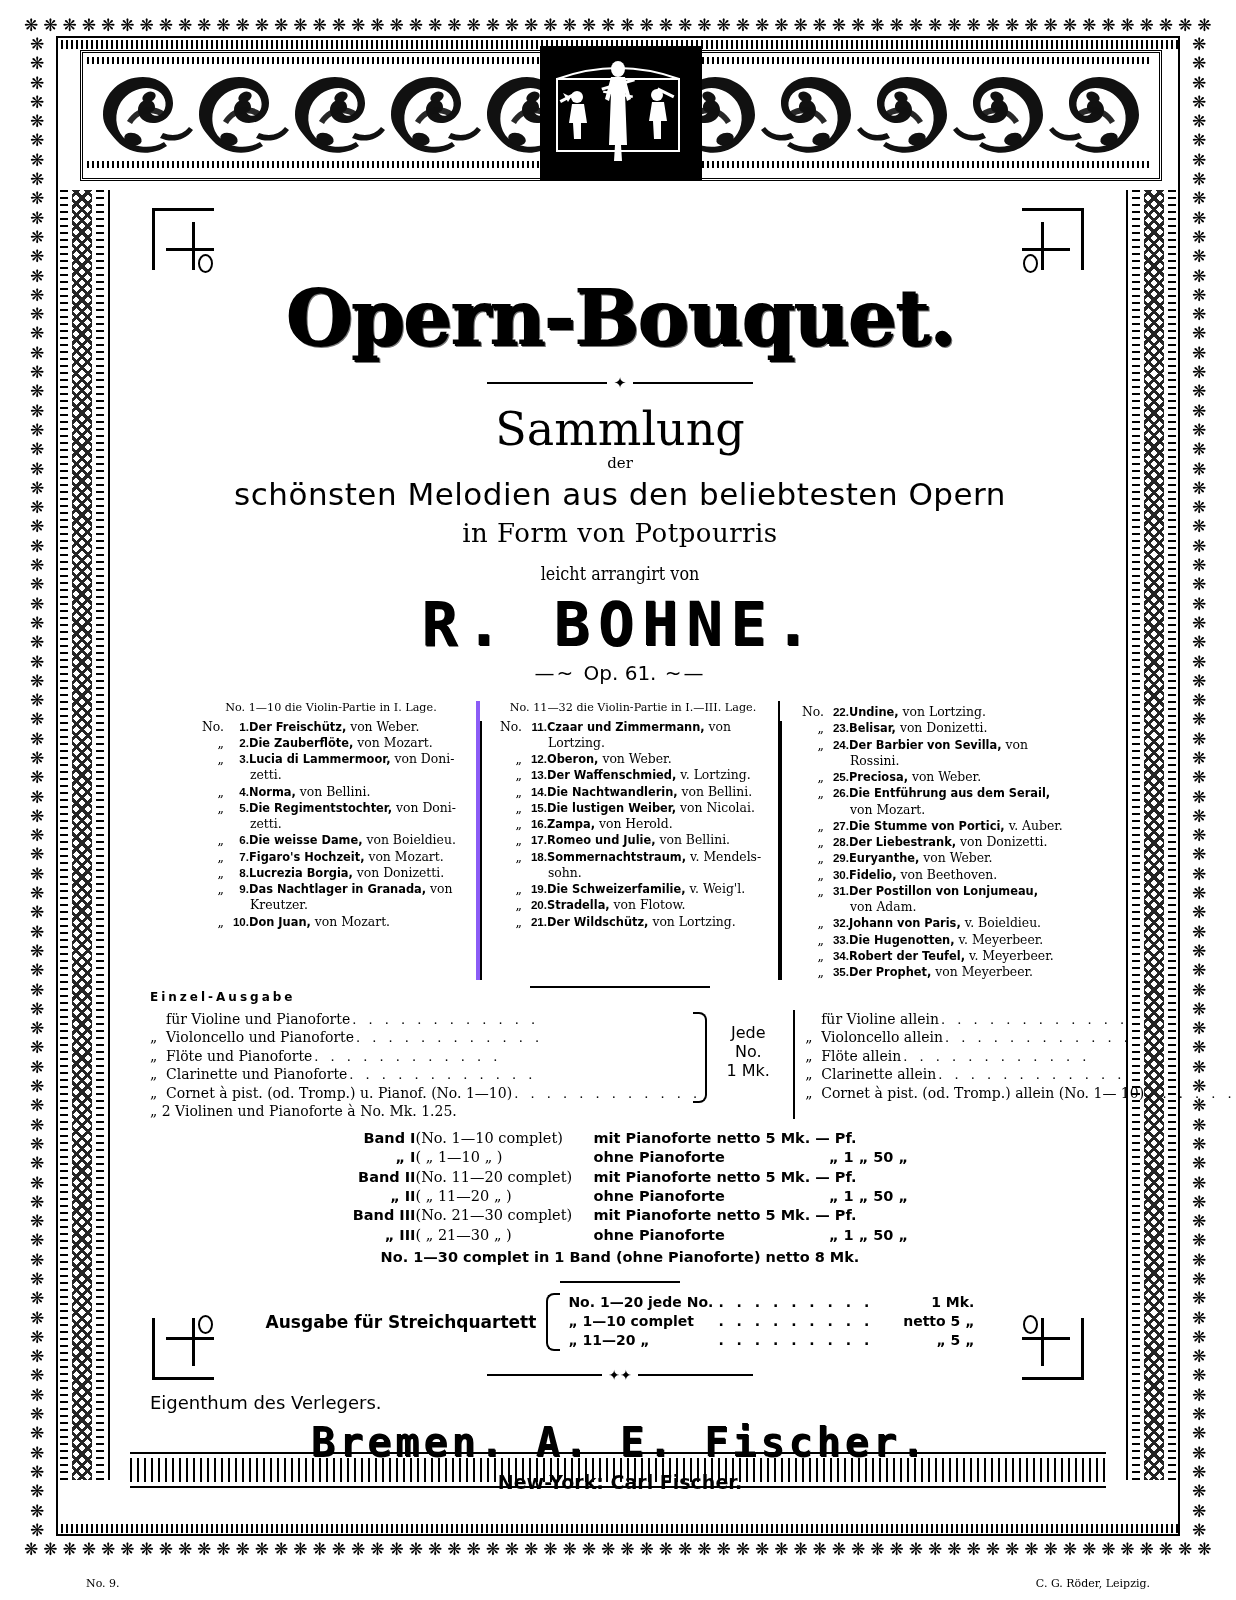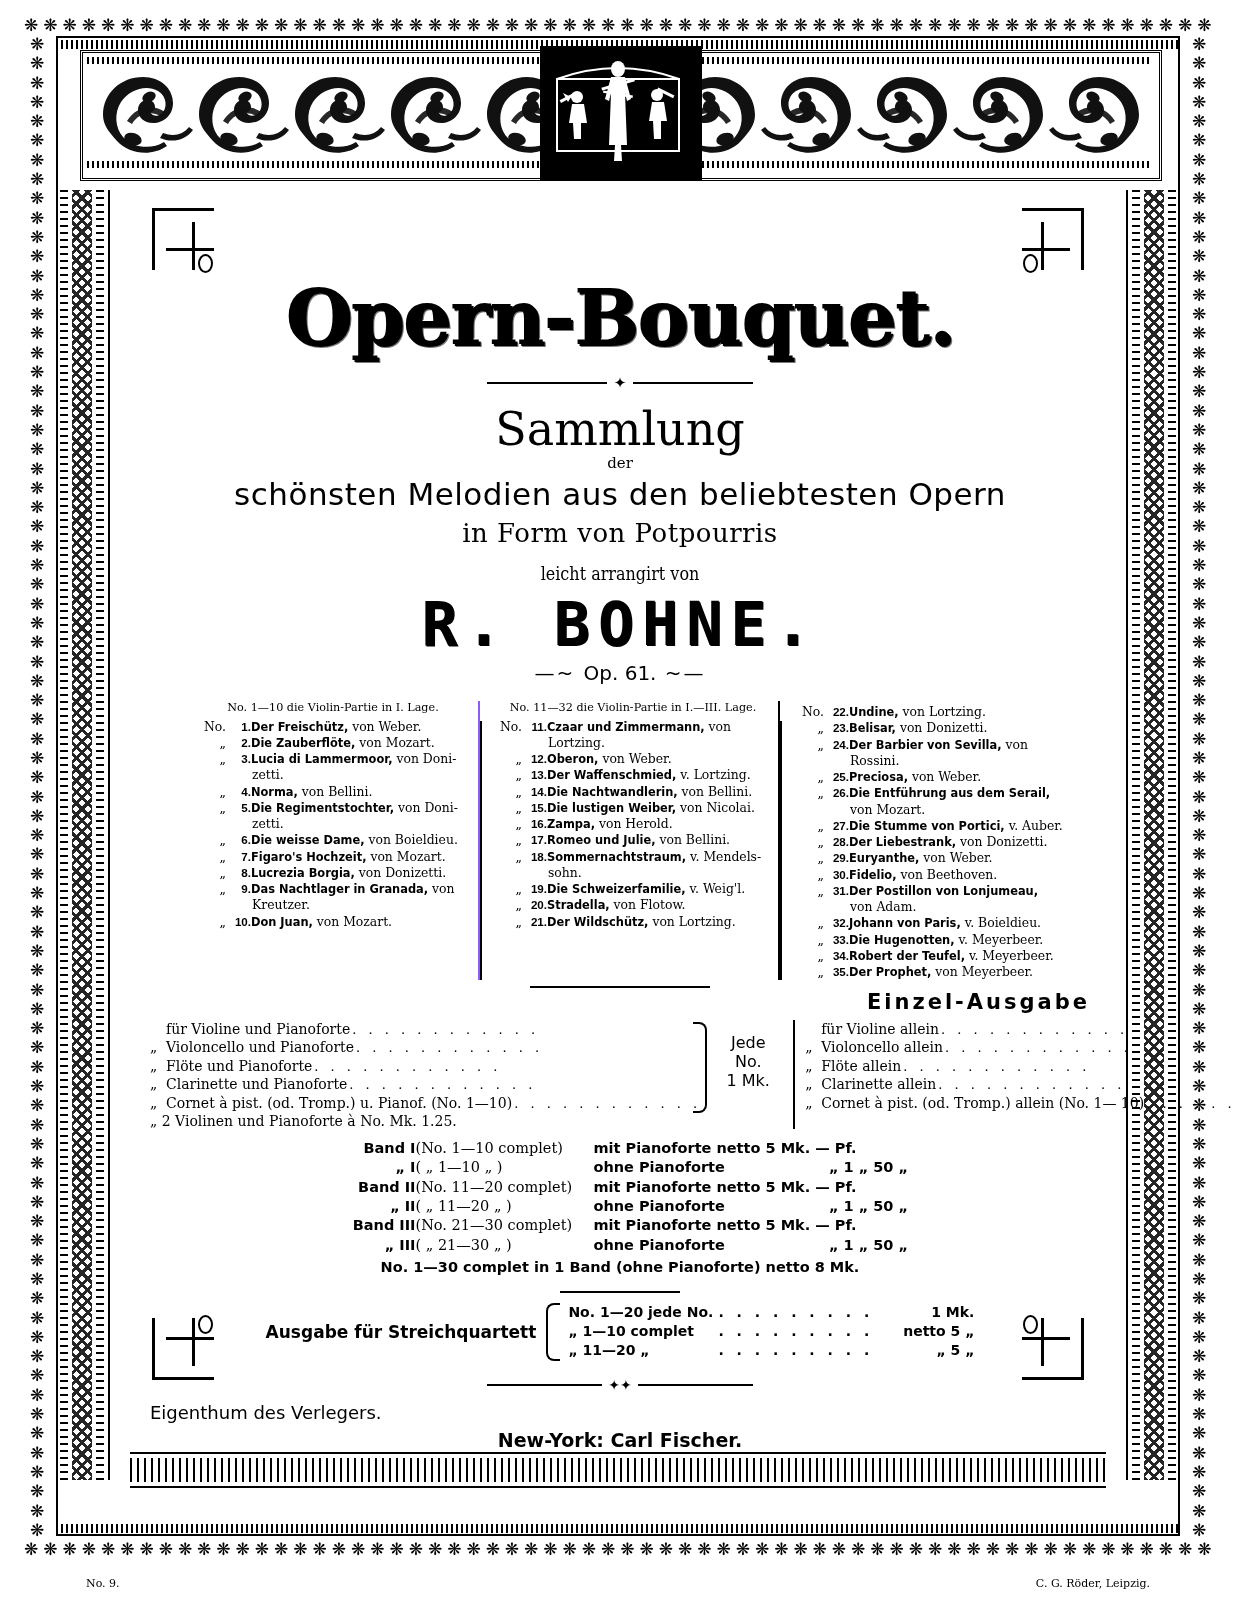--- a/index.html
+++ b/index.html
@@ -46,35 +46,35 @@
   .leicht{font-family:"DejaVu Serif",serif;font-size:16px;text-align:center;margin:4px 0 2px;transform:scaleY(1.15);}
   .composer{font-family:"DejaVu Sans Mono",monospace;font-weight:bold;font-size:60px;text-align:center;letter-spacing:8px;margin:6px 0 0;
             text-shadow:1px 1px 0 #000;}
   .opus{font-family:"DejaVu Sans",sans-serif;font-size:20px;text-align:center;margin:2px 0 0;}
   .opus .sq{letter-spacing:2px;}
 
   
   .lists{display:flex;margin:16px 0 0;font-size:12.4px;line-height:1.31;justify-content:flex-end;}
   .lcol{position:relative;}
   .lcol.c1{width:282px;padding-right:4px;}
-  .lcol.c2{width:290px;padding-left:8px;border-left:2px solid #8b5cf6;}
+  .lcol.c2{width:290px;padding-left:8px;border-left:4px solid #8b5cf6;}
   .lcol.c3{width:300px;padding-left:10px;border-left:2px solid #000;}
   .lcol.c2:before,.lcol.c3:before{content:"";position:absolute;left:0;top:20px;bottom:0;width:2px;background:#000;}
   .lhead{text-align:center;font-family:"DejaVu Serif",serif;font-size:11.2px;margin-bottom:3px;white-space:nowrap;}
   .litem{display:flex;font-family:"DejaVu Serif",serif;}
   .litem .pfx{width:34px;text-align:right;flex:none;padding-right:3px;font-size:12.4px;}
   .litem .num{width:22px;text-align:right;flex:none;padding-right:0;font-weight:bold;font-family:Liberation Sans, sans-serif;font-size:11.6px;}
   .litem .txt{flex:1;}
   .litem .txt b{font-family:"DejaVu Sans",sans-serif;font-weight:bold;font-size:11.4px;}
   .cont{padding-left:60px;font-family:"DejaVu Serif",serif;}
 
   
   .ea-wrap{margin-top:6px;}
   .ea-rule{width:180px;height:1.5px;background:#000;margin:4px auto 2px;}
-  .ea-title{text-align:right;font-family:"DejaVu Sans",sans-serif;font-weight:bold;font-size:21px;letter-spacing:3px;margin:2px 0 6px;}
+  .ea-title{text-align:left;font-family:"DejaVu Sans",sans-serif;font-weight:bold;font-size:12px;letter-spacing:3px;margin:2px 0 6px;}
   .price-cols{display:flex;gap:8px;font-family:"DejaVu Serif",serif;font-size:14px;}
   .pcol{flex:1;position:relative;}
   .pcol.right{border-left:2px solid #000;padding-left:10px;}
   .prow{display:flex;align-items:baseline;white-space:nowrap;line-height:1.32;}
   .prow .pfx2{width:16px;flex:none;}
   .prow .lbl{flex:none;}
   .prow .dots{flex:1;overflow:hidden;margin:0 2px;letter-spacing:4px;font-size:13px;}
   .brace{position:absolute;right:78px;top:2px;bottom:16px;width:12px;border:2px solid #000;border-left:none;border-radius:0 8px 8px 0;}
   .pamt{position:absolute;right:0;top:0;width:74px;text-align:center;font-family:"DejaVu Sans",sans-serif;font-weight:normal;font-size:16px;line-height:1.18;}
   .pextra{font-family:"DejaVu Serif",serif;font-size:14px;margin-top:1px;}
@@ -892,20 +892,21 @@
         </div>
     </div>
 
     <div class="fdiv">
       <div class="ln"></div>
         <div class="dm">✦✦</div>
         <div class="ln"></div>
     </div>
 
     <div class="eigen">Eigenthum des Verlegers.</div>
+    <div class="imprint">Bremen. A. E. Fischer.</div>
     <div class="ny">New-York: Carl Fischer.</div>
   </div>
 
   <div class="footline">
     <div>No. 9.</div>
     <div>C. G. Röder, Leipzig.</div>
   </div>
 
 </div>
 

